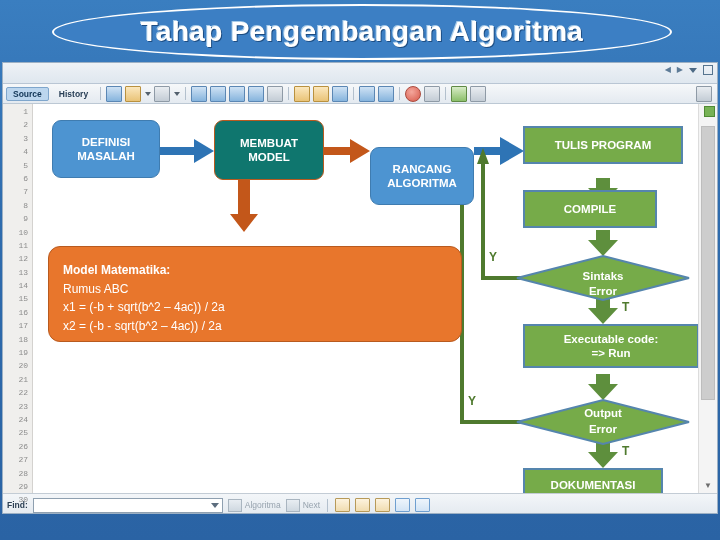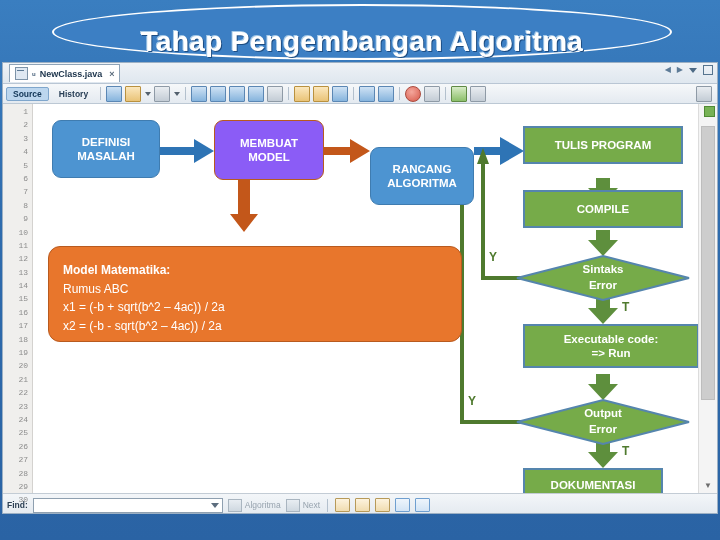--- a/index.html
+++ b/index.html
@@ -12,21 +12,21 @@
   
   #slide{
     position:absolute;inset:0;
     background:linear-gradient(180deg,#3a7ec0 0%,#2f6cae 40%,#2a63a4 100%);
   }
   
   #title-banner{
     position:absolute;left:52px;top:4px;width:620px;height:56px;
     border:2px solid #ffffff;border-radius:50%/50%;
     background:#3c7fc4;
-    display:flex;align-items:flex-end;justify-content:center;
+    display:flex;align-items:center;justify-content:center;
     box-sizing:border-box;
   }
   #title-text{
     color:#ffffff;font-size:28px;font-weight:bold;letter-spacing:.3px;
     text-shadow:1px 1px 0 #1d4d82, -1px -1px 0 #a8cbe8;
     white-space:nowrap;
   }
   
   #ide{
     position:absolute;left:2px;top:62px;width:716px;height:452px;
@@ -118,21 +118,21 @@
   .find-arrow{
     width:12px;height:11px;background:linear-gradient(180deg,#e8edf2,#cfd8e0);
     border:1px solid #a9b5c0;position:relative;
   }
   .fi{width:13px;height:12px;border:1px solid #b79a59;background:linear-gradient(180deg,#fdf3de,#f0dcb0);border-radius:1px;}
   .fi.framed{border:1px solid #6f9fd0;background:linear-gradient(180deg,#eef5fc,#d3e4f5);}
   
   .shape{position:absolute;box-sizing:border-box;display:flex;align-items:center;justify-content:center;
          text-align:center;color:#ffffff;font-weight:bold;line-height:1.25;}
   .rrect-blue{background:#4d94d1;border:1px solid #3f7cb0;border-radius:9px;font-size:11.5px;}
-  .rrect-orange{background:#8b5cf6;border:1px solid #b85a1f;border-radius:9px;font-size:11.5px;}
+  .rrect-orange{background:#0f766e;border:1px solid #b85a1f;border-radius:9px;font-size:11.5px;}
   .rect-green{background:#76ab49;border:2px solid #5585ad;font-size:11.5px;}
   .diamond-label{
     position:absolute;inset:0;display:flex;flex-direction:column;align-items:center;
     justify-content:center;color:#ffffff;font-weight:bold;font-size:11.5px;line-height:1.35;
   }
   .txtbox{
     position:absolute;background:#e8762c;border:1px solid #b85a1f;border-radius:12px;
     color:#ffffff;font-size:12px;line-height:1.55;padding:14px 0 10px 14px;box-sizing:border-box;
   }
   .txtbox .ln{display:block;white-space:nowrap;}
@@ -144,26 +144,20 @@
 
 <div id="slide">
 
   <div id="title-banner">
     <div id="title-text">Tahap Pengembangan Algoritma</div>
   </div>
 
   <div id="ide">
 
     <div class="ide-tabstrip">
-      <div class="ide-tab">
-        <span class="tab-file-icon"></span>
-        <span class="tab-sup">u</span>
-        <span>NewClass.java</span>
-        <span class="tab-close">×</span>
-      </div>
       <div class="win-ctrls">
         <span class="wc">◀</span>
         <span class="wc">▶</span>
         <span class="wc-caret"></span>
         <span class="wc-box"></span>
       </div>
     </div>
 
     <div class="ide-toolbar">
       <span class="btn-src">Source</span>
@@ -296,25 +290,25 @@
           <span>
             <span>RANCANG</span><br>
             <span>ALGORITMA</span>
           </span>
         </div>
 
         <div class="shape rect-green" style="left:489px;top:22px;width:160px;height:38px;">
           <span>TULIS PROGRAM</span>
         </div>
 
-        <div class="shape rect-green" style="left:489px;top:86px;width:160px;height:38px;">
+        <div class="shape rect-green" style="left:489px;top:86px;width:134px;height:38px;">
           <span>COMPILE</span>
         </div>
 
-        <div class="diamond-label" style="position:absolute;left:483px;top:152px;width:172px;height:44px;">
+        <div class="diamond-label" style="position:absolute;left:483px;top:152px;width:172px;height:44px;justify-content:flex-end;">
           <span>Sintaks</span>
           <span>Error</span>
         </div>
 
         <div class="shape rect-green" style="left:489px;top:220px;width:176px;height:44px;">
           <span>
             <span>Executable code:</span><br>
             <span>=&gt; Run</span>
           </span>
         </div>

